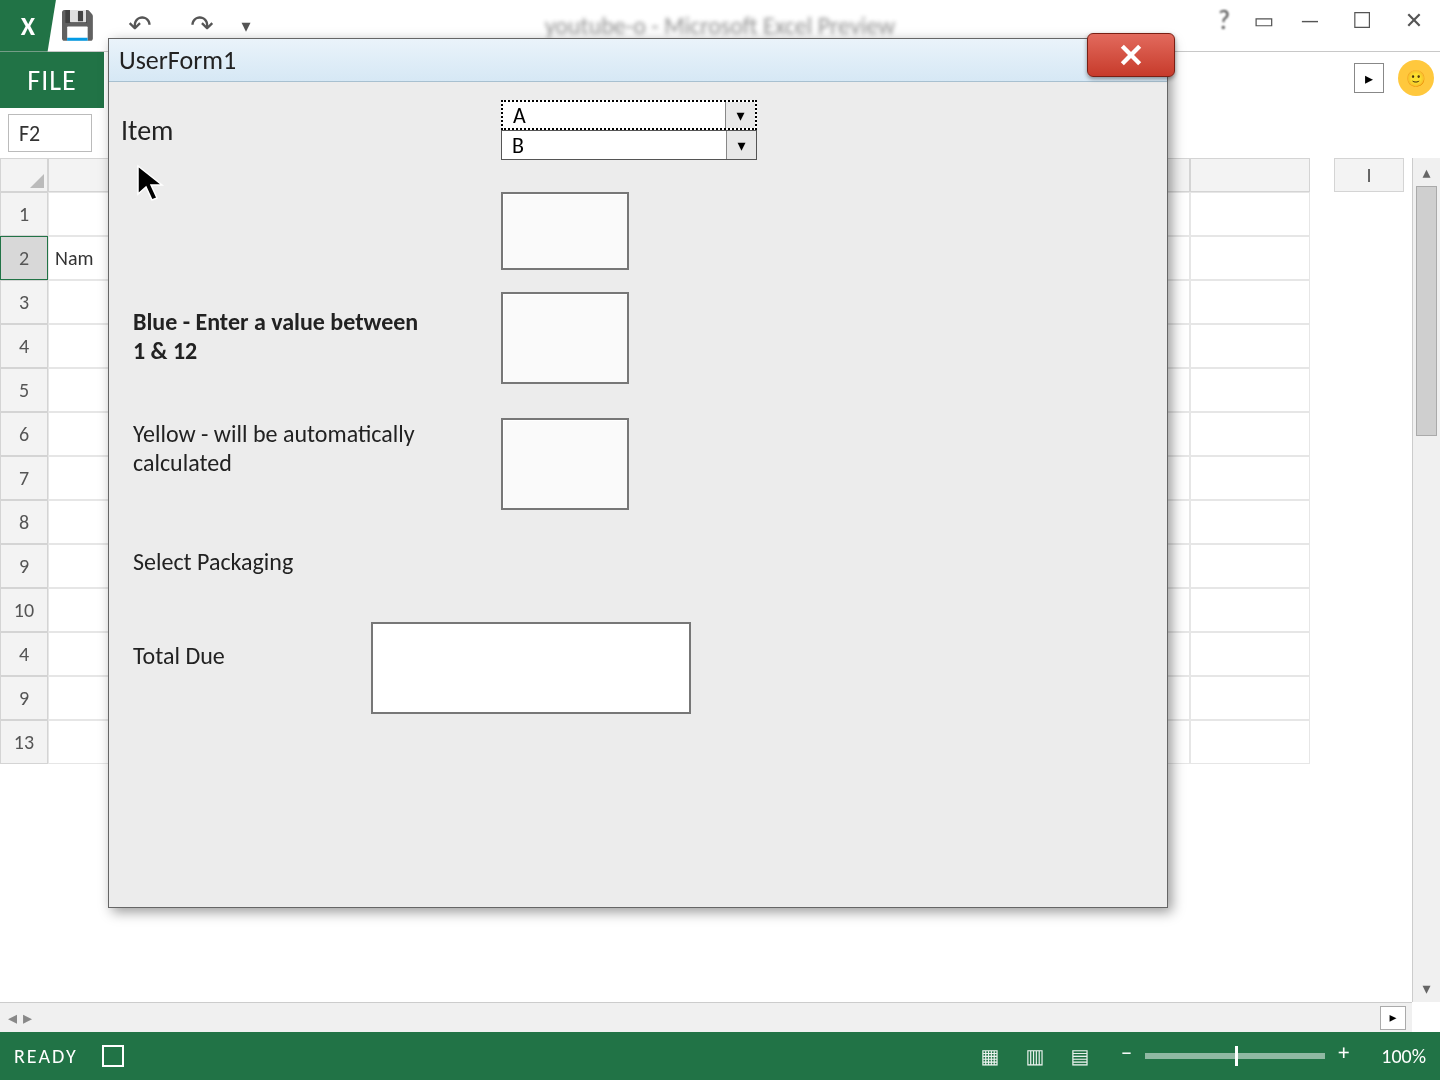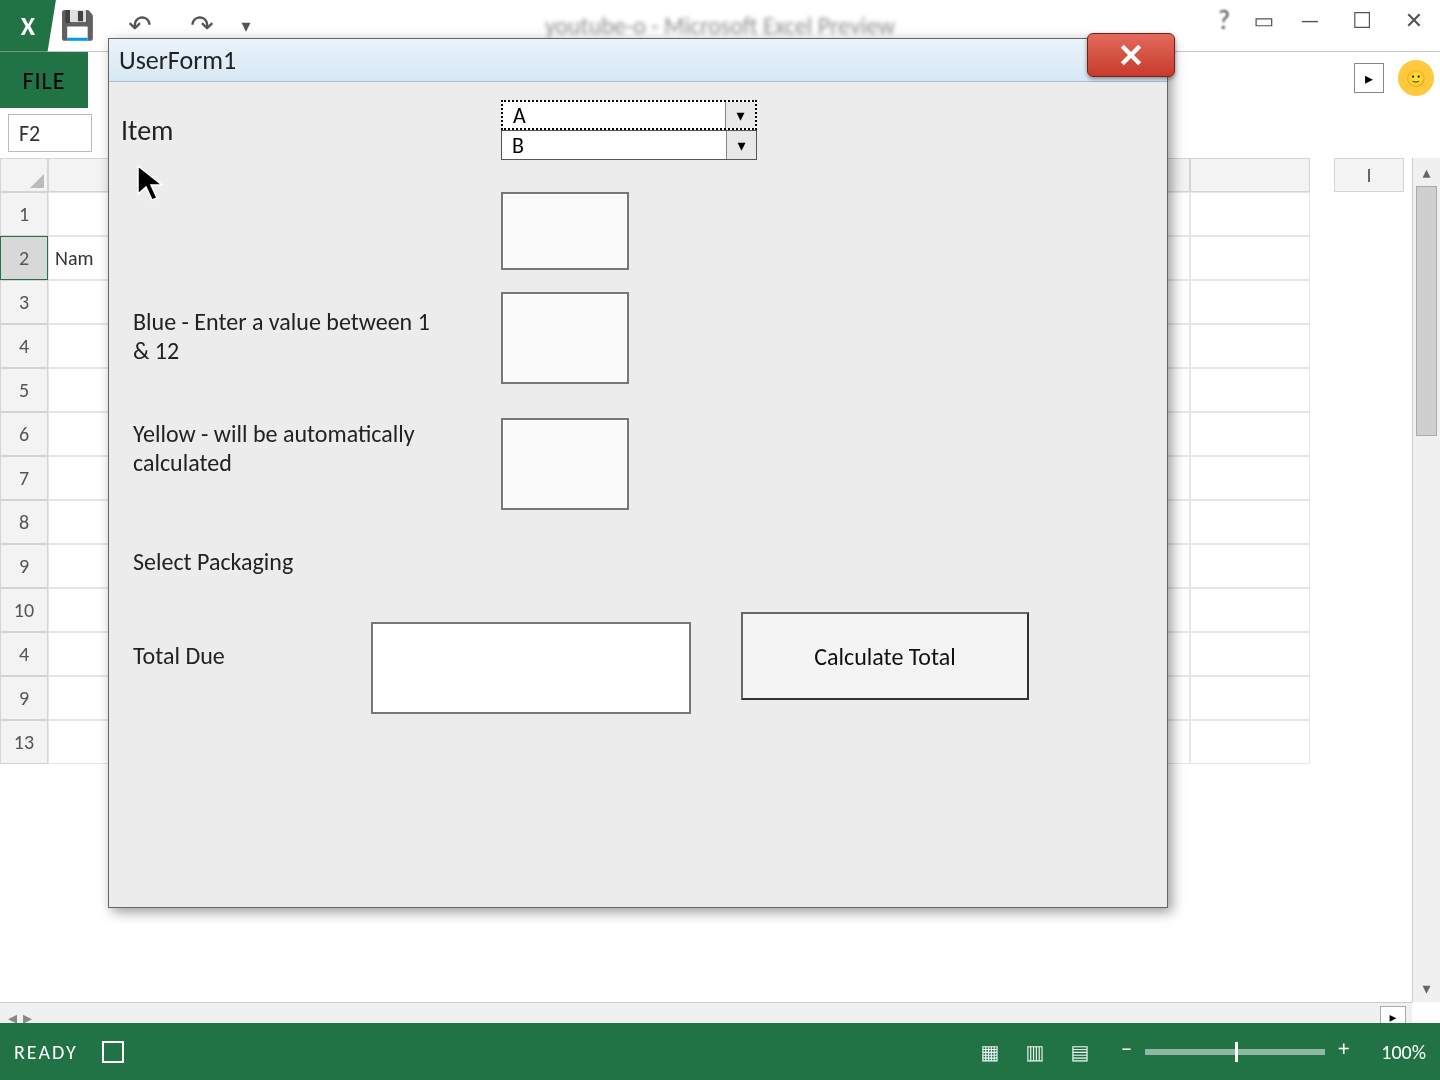--- a/index.html
+++ b/index.html
@@ -32,22 +32,22 @@
 .winctrls { position: absolute; right: 0; top: 0; display: flex; }
 .winctrl { width: 52px; height: 40px; display: flex; align-items: center; justify-content: center; font-size: 22px; color: #555; }
 .help-icon { width: 40px; font-size: 26px; color: #444; filter: blur(1px); }
 .full-icon { width: 40px; }
 
 
 .ribbon {
   height: 56px; background: #fff; display: flex; align-items: stretch; position: relative;
 }
 .file-tab {
-  width: 88px; background: #217346; color: #000000; display: flex; align-items: center; justify-content: center;
-  font-size: 24px; letter-spacing: 1px;
+  width: 104px; background: #217346; color: #ffffff; display: flex; align-items: center; justify-content: center;
+  font-size: 28px; letter-spacing: 1px;
 }
 .ribbon-blur {
   position: absolute; left: 110px; right: 80px; top: 8px; bottom: 8px;
 }
 .ribbon-blur span {
   display: inline-block; margin: 0 38px; color: #444; font-size: 20px;
   filter: blur(4px); opacity: 0.4;
 }
 .ribbon-right { position: absolute; right: 6px; top: 8px; display: flex; align-items: center; gap: 14px; }
 .smiley { width: 36px; height: 36px; border-radius: 50%; background: #ffc83d; display: flex; align-items: center; justify-content: center; }
@@ -135,21 +135,21 @@
 .textbox {
   background: #fafafa; border: 2px solid #777; box-shadow: inset 1px 1px 0 #fff;
 }
 .tb-red { position: absolute; left: 392px; top: 110px; width: 128px; height: 78px; }
 .tb-blue { position: absolute; left: 392px; top: 210px; width: 128px; height: 92px; }
 .tb-yellow { position: absolute; left: 392px; top: 336px; width: 128px; height: 92px; }
 .tb-total { position: absolute; left: 262px; top: 540px; width: 320px; height: 92px; background: #fff; }
 
 .lbl-item { position: absolute; left: 12px; top: 32px; font-size: 28px; }
 .lbl-red { position: absolute; left: 24px; top: 128px; width: 300px; }
-.lbl-blue { position: absolute; left: 24px; top: 226px; width: 300px; }
+.lbl-blue { position: absolute; left: 24px; top: 226px; width: 300px; font-weight: bold; }
 .lbl-yellow { position: absolute; left: 24px; top: 338px; width: 300px; }
 .lbl-pack { position: absolute; left: 24px; top: 466px; font-size: 24px; }
 .lbl-total { position: absolute; left: 24px; top: 560px; font-size: 24px; }
 
 .radio-row { position: absolute; left: 268px; top: 466px; display: flex; gap: 70px; align-items: center; }
 .radio-item { display: flex; align-items: center; gap: 10px; font-size: 24px; }
 .radio-circle {
   width: 22px; height: 22px; border: 3px solid #555; border-radius: 50%; position: relative;
   clip-path: polygon(0 0, 100% 0, 100% 60%, 60% 60%, 60% 100%, 0 100%);
 }
@@ -161,21 +161,21 @@
 }
 
 
 .cursor {
   position: absolute; left: 136px; top: 164px; z-index: 200; pointer-events: none;
 }
 .cursor svg { width: 32px; height: 40px; }
 
 
 .statusbar {
-  position: absolute; left: 0; right: 0; bottom: 0; height: 57px;
+  position: absolute; left: 0; right: 0; bottom: 0; height: 48px;
   background: #217346; color: #fff; display: flex; align-items: center; padding: 0 14px;
   font-size: 20px;
 }
 .statusbar .ready { letter-spacing: 2px; }
 .statusbar .sb-icons { margin-left: auto; display: flex; align-items: center; gap: 26px; }
 .sb-icon { opacity: 0.9; }
 .zoom-slider { width: 180px; height: 6px; background: rgba(255,255,255,0.5); position: relative; }
 .zoom-slider::after { content:""; position:absolute; left:50%; top:-7px; width:3px; height:20px; background:#fff; }
 .zoom-slider .minus, .zoom-slider .plus { position: absolute; top: -14px; font-size: 22px; }
 .zoom-slider .minus { left: -24px; }
@@ -444,21 +444,20 @@
     <div class="textbox tb-blue"></div>
 
     <div class="lbl lbl-yellow">Yellow - will be automatically calculated</div>
     <div class="textbox tb-yellow"></div>
 
     <div class="lbl lbl-pack">Select Packaging</div>
 
     <div class="lbl lbl-total">Total Due</div>
     <div class="textbox tb-total"></div>
 
-    <div class="calc-btn">Calculate Total</div>
   </div>
 </div>
 
 <div class="cursor">
   <svg viewBox="0 0 32 40">
       <path d="M2 2 L2 30 L10 23 L16 36 L21 34 L15 21 L26 21 Z" fill="#000" stroke="#fff" stroke-width="1.5"></path>
     </svg>
 </div>
 
 <div class="statusbar">

